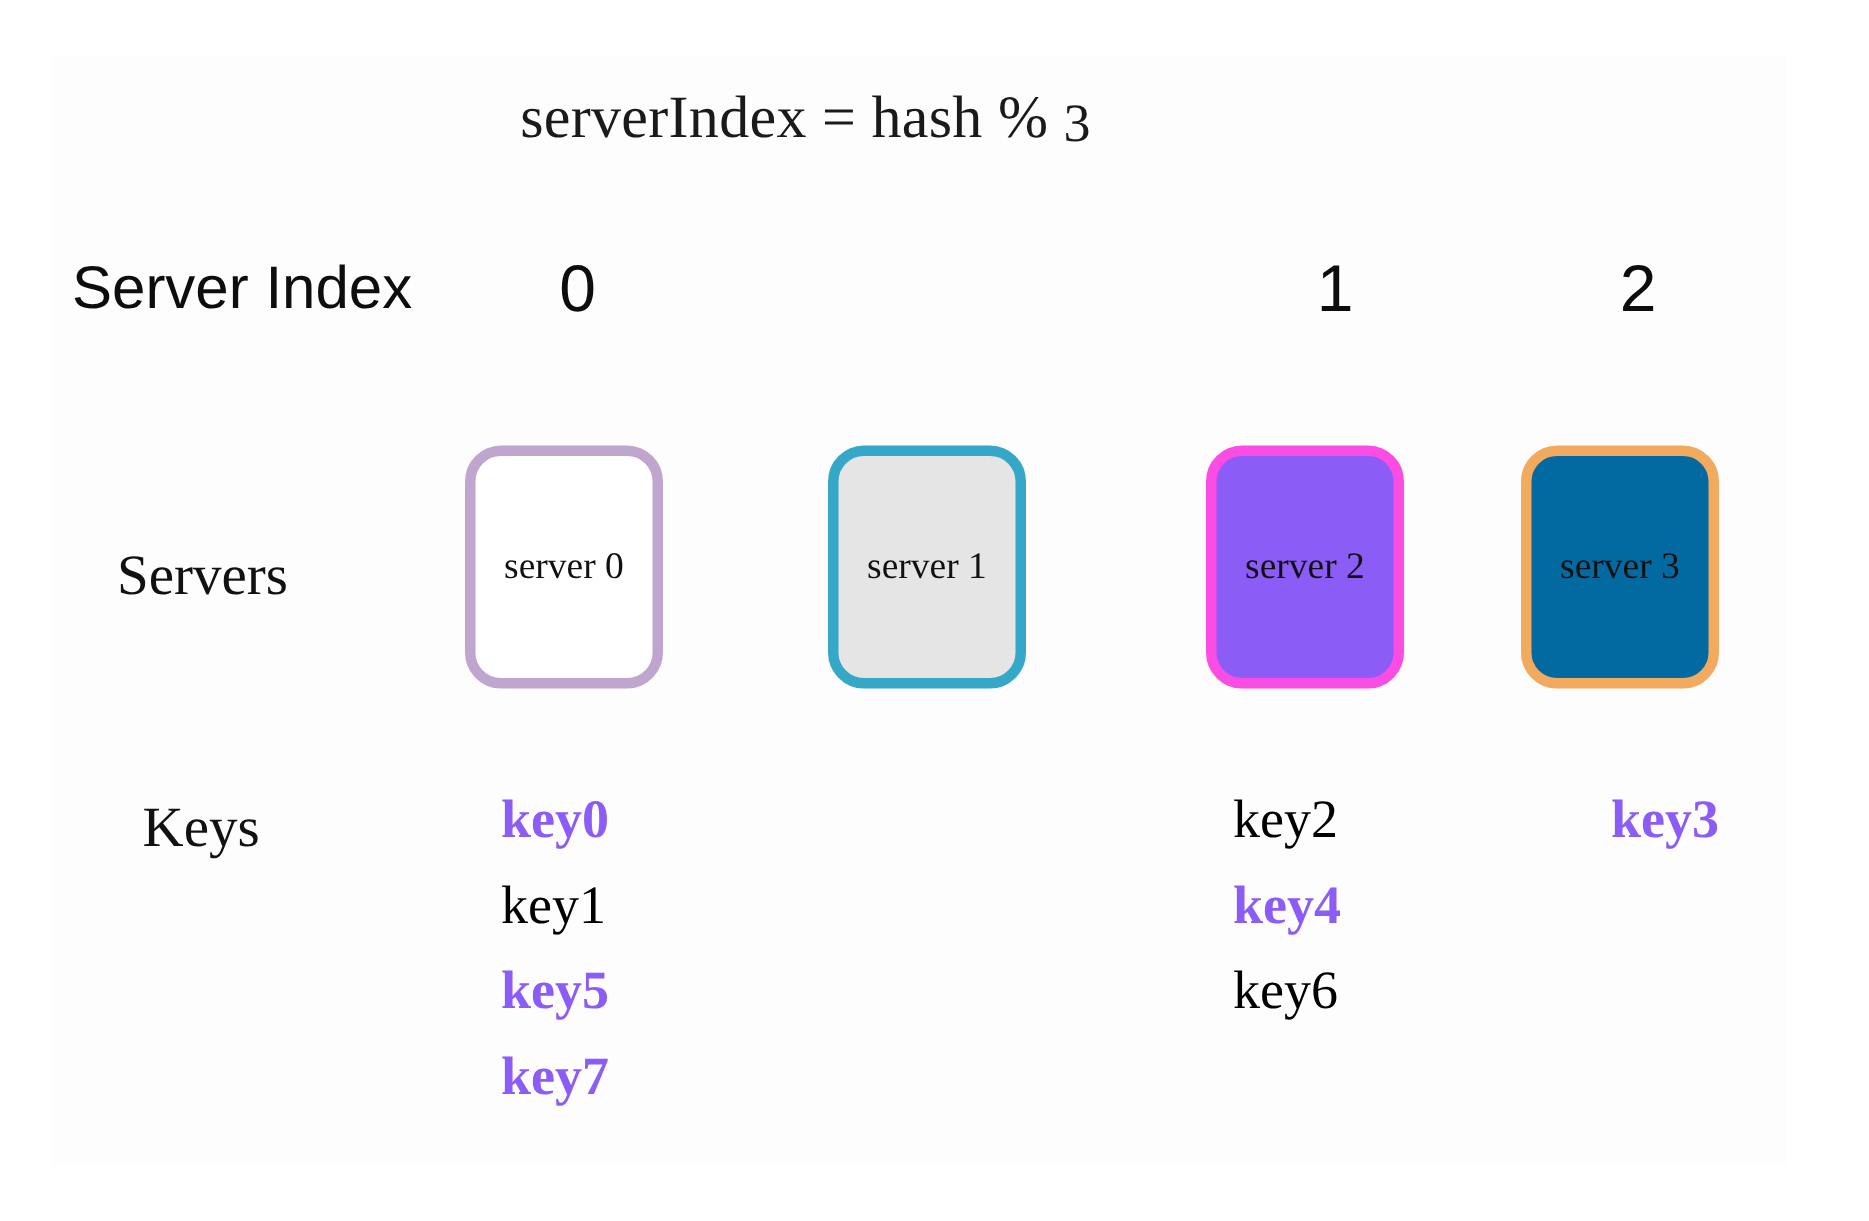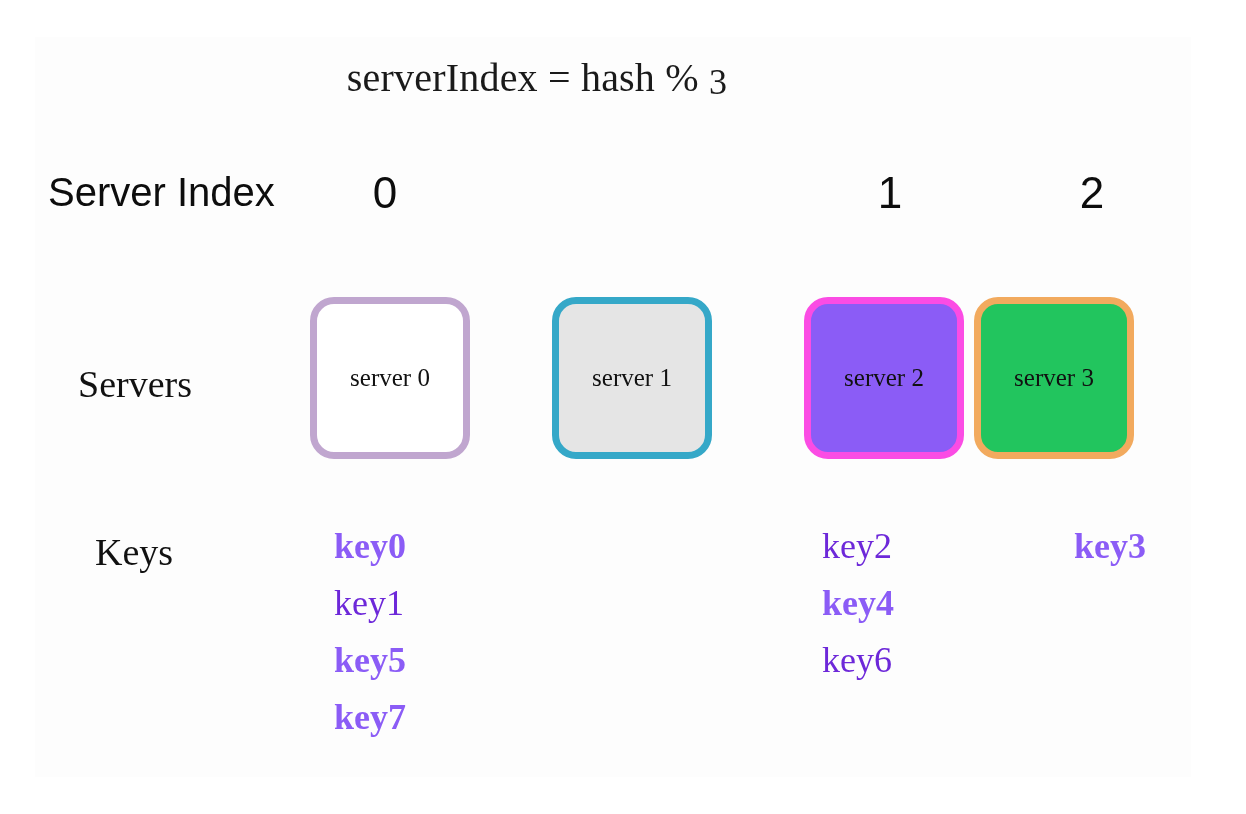--- a/index.html
+++ b/index.html
@@ -84,21 +84,21 @@
     font-weight: 400;
     color: #0d0d0d;
     text-align: center;
     width: 60px;
   }
 
   
   .server-box {
     position: absolute;
     top: 297px;
-    width: 160px;
+    width: 132px;
     height: 162px;
     box-sizing: border-box;
     border-style: solid;
     border-width: 7px;
     border-radius: 24px;
     background: #ffffff;
     display: flex;
     align-items: center;
     justify-content: center;
   }
@@ -112,21 +112,21 @@
   
   .keys-column {
     position: absolute;
     top: 518px;
     width: 230px;
   }
   .key-item {
     font-family: "Liberation Serif", "DejaVu Serif", serif;
     font-size: 36px;
     line-height: 57px;
-    color: #6d28d9;
+    color: #000000;
     white-space: nowrap;
   }
   .key-item.highlight {
     color: #8b5cf6;
     font-weight: 700;
   }
 </style>
 </head>
 <body>
 
@@ -149,21 +149,21 @@
   </div>
 
   <div class="server-box" id="server-box-1" style="left: 552px; border-color: rgb(53, 168, 200); background-color: #e5e5e5;">
     <span class="server-label">server 1</span>
   </div>
 
   <div class="server-box" id="server-box-2" style="left: 804px; border-color: rgb(251, 76, 228); background-color: #8b5cf6;">
     <span class="server-label">server 2</span>
   </div>
 
-  <div class="server-box" id="server-box-3" style="left: 974px; border-color: rgb(242, 170, 94); background-color: #22c55e;">
+  <div class="server-box" id="server-box-3" style="left: 1014px; border-color: rgb(242, 170, 94); background-color: #0369a1;">
     <span class="server-label">server 3</span>
   </div>
 
   <div class="keys-column" id="keys-column-0" style="left:334px;">
       <div class="key-item highlight">key0</div>
       <div class="key-item">key1</div>
       <div class="key-item highlight">key5</div>
       <div class="key-item highlight">key7</div>
     </div>
   <div class="keys-column" id="keys-column-1" style="left:576px;"></div>

